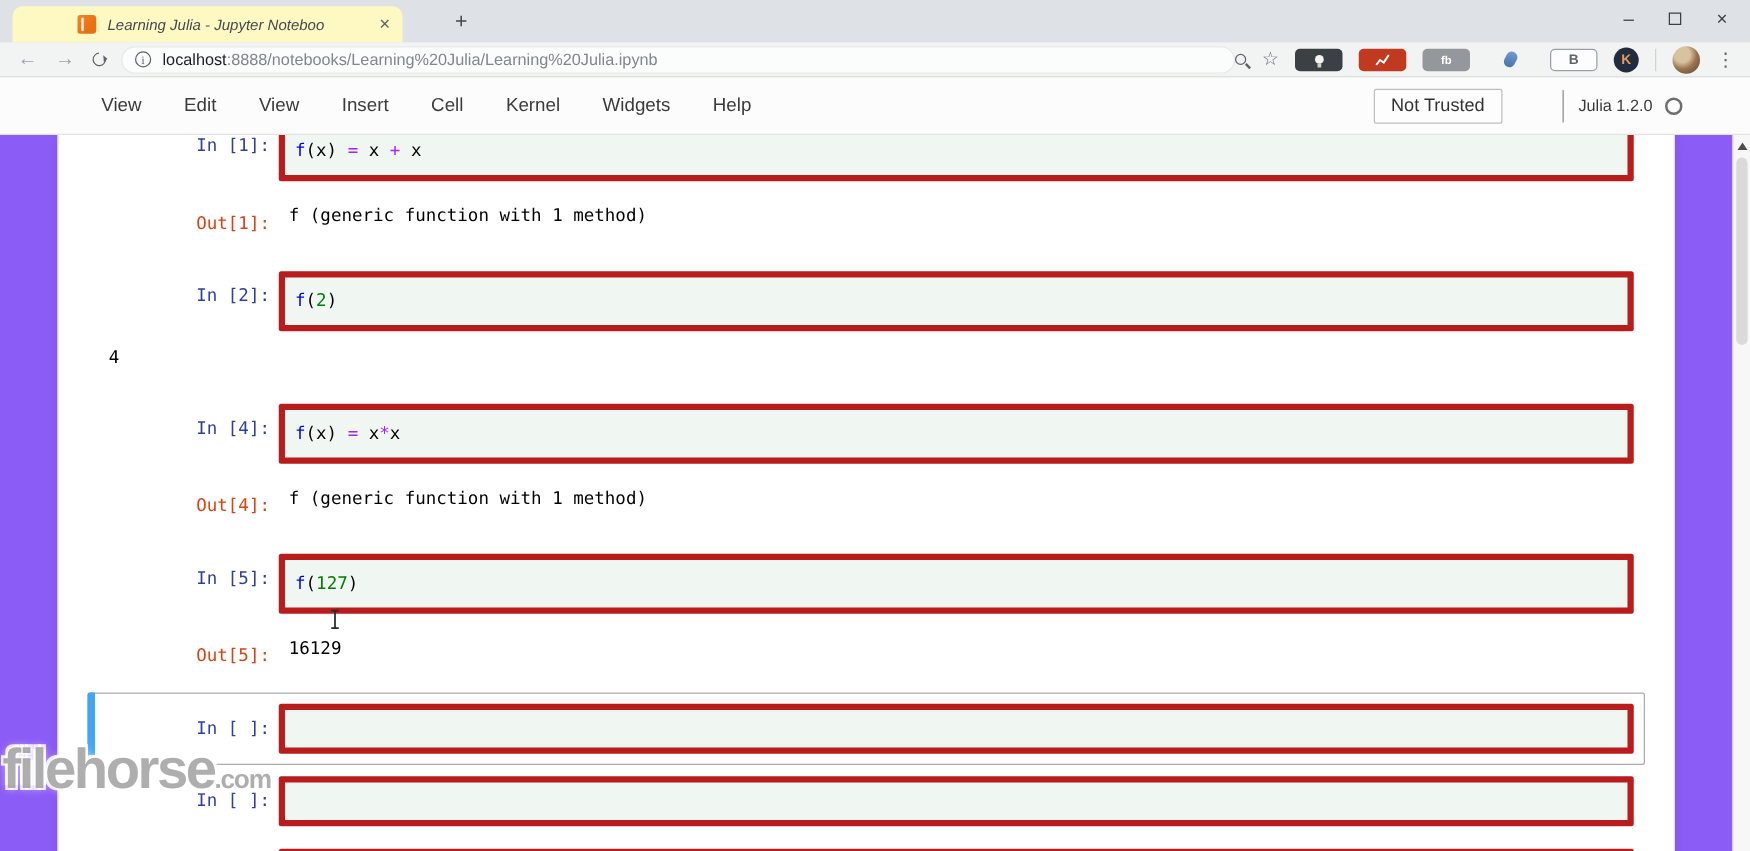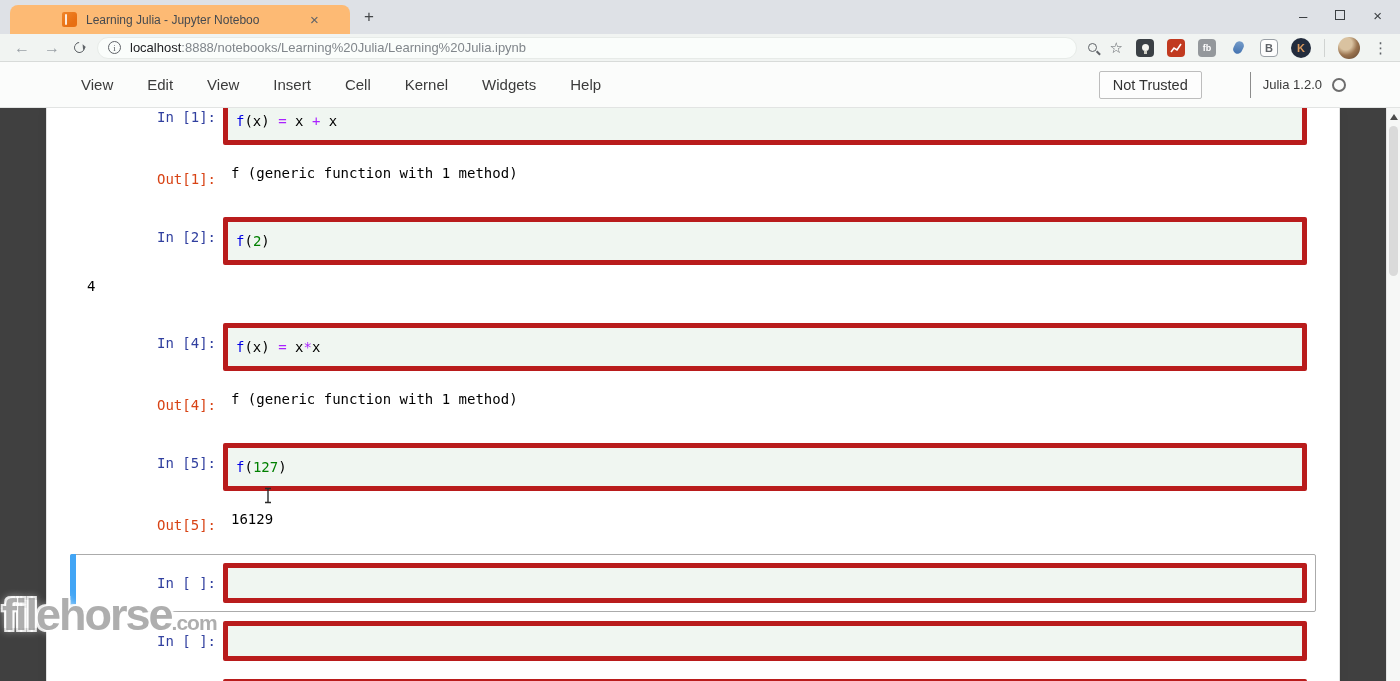--- a/index.html
+++ b/index.html
@@ -1,22 +1,22 @@
 <!DOCTYPE html>
 <html><head>
 <meta charset="utf-8">
 <style>
   * { margin:0; padding:0; box-sizing:border-box; }
   html,body { width:1400px; height:681px; overflow:hidden; }
   body { position:relative; font-family:"Liberation Sans", sans-serif; background:#ececec; }
 
   
   .tabbar { position:absolute; top:0; left:0; width:1400px; height:34px; background:#dee1e6; }
-  .tab { position:absolute; left:10px; bottom:0; width:340px; height:29px; background:#fdba74;
-         border-radius:8px 8px 0 0; display:flex; align-items:center; padding:0 10px 0 14px; }
+  .tab { position:absolute; left:10px; bottom:0; width:312px; height:29px; background:#fef9c3;
+         border-radius:8px 8px 0 0; display:flex; align-items:center; padding:0 10px 0 14px;font-style:italic; }
   .favicon { width:15px; height:15px; margin:0 9px 0 38px; background:linear-gradient(135deg,#f0862a 0%,#e86f12 70%); border-radius:2px 3px 3px 2px; position:relative; flex:none;}
   .favicon::after { content:''; position:absolute; left:3px; top:2px; bottom:2px; width:2px; background:rgba(255,255,255,.85); border-radius:1px; }
   .tab-title { font-size:12px; color:#454a50; white-space:nowrap; overflow:hidden; width:218px;
                -webkit-mask-image:linear-gradient(90deg,#000 85%,transparent); mask-image:linear-gradient(90deg,#000 85%,transparent); }
   .tab-close { font-size:15px; color:#5f6368; margin-left:6px; cursor:default; line-height:1; }
   .newtab { position:absolute; left:358px; top:7px; font-size:17px; color:#44474a; width:22px; text-align:center; }
   .wincontrols { position:absolute; right:8px; top:0; height:30px; display:flex; align-items:center; gap:28px; padding-right:10px;}
   .winbtn { color:#3c4043; font-size:15px; line-height:1; }
   .win-max { width:10px; height:10px; border:1.4px solid #3c4043; }
 
@@ -31,21 +31,21 @@
              display:flex; align-items:center; padding:0 10px; }
   .info-ic { width:13px; height:13px; border:1.2px solid #5f6368; border-radius:50%; color:#5f6368;
              font-size:9px; font-family:"Liberation Serif",serif; display:flex; align-items:center; justify-content:center; margin-right:9px; flex:none;}
   .url { font-size:13px; white-space:nowrap; }
   .url .host { color:#202124; }
   .url .path { color:#80868b; }
   .tb-right { display:flex; align-items:center; gap:13px; margin-left:auto; padding-right:12px; }
   .zoom-ic { width:9px; height:9px; border:1.6px solid #5f6368; border-radius:50%; position:relative; }
   .zoom-ic::after { content:''; position:absolute; width:5px; height:1.6px; background:#5f6368; transform:rotate(45deg); right:-5px; bottom:-3px; }
   .star-ic { font-size:15px; color:#5f6368; line-height:1; }
-  .ext { width:18px; height:18px; border-radius:4px; display:flex; align-items:center; justify-content:center; flex:none; }
+  .ext { width:38px; height:18px; border-radius:4px; display:flex; align-items:center; justify-content:center; flex:none; }
   .ext-bulb { background:#3b4045; } .bulb { width:7px; height:7px; background:#f5f5f0; border-radius:50%; position:relative; }
   .bulb::after { content:''; position:absolute; left:2px; bottom:-3px; width:3px; height:3px; background:#cfcfc5; }
   .ext-chart { background:#c13a20; }
   .ext-fb { background:#94989c; color:#fff; font-size:9px; font-weight:bold; }
   .ext-mouse { background:transparent; }
   .mouse-shape { width:9px; height:13px; background:linear-gradient(160deg,#7aa0cc,#3f6fae); border-radius:5px; transform:rotate(28deg); }
   .ext-b { background:#fdfdfd; border:1px solid #9aa0a6; color:#5f6368; font-size:11px; font-weight:bold; }
   .ext-k { background:#232c3d; border-radius:50%; width:20px; height:20px; color:#dc9a5d; font-size:11px; font-weight:bold; }
   .tb-sep { width:1px; height:18px; background:#d0d3d1; }
   .avatar { width:22px; height:22px; border-radius:50%; background:radial-gradient(circle at 35% 30%, #d9c2a0 0 30%, #9a7450 55%, #5d402a); }
@@ -57,21 +57,21 @@
   .menu { display:flex; list-style:none; }
   .menu li { padding:0 17px; font-size:15px; color:#3b3b3b; cursor:default; }
   .hdr-right { position:absolute; right:54px; display:flex; align-items:center; }
   .not-trusted { border:1px solid #bdbdbd; border-radius:2px; background:#fdfdfd; color:#333;
                  font-size:14.5px; padding:5px 13px; }
   .hdr-sep { width:1px; height:26px; background:#8c8c8c; margin:0 10px 0 48px; }
   .kernel-name { font-size:13px; color:#3a3a3a; margin:0 10px 0 2px; }
   .kernel-ind { width:14px; height:14px; border:2px solid #6d6d6d; border-radius:50%; }
 
   
-  #site { position:absolute; top:108px; left:0; right:0; bottom:0; overflow:hidden; background:#404040;padding-left:48px; }
+  #site { position:absolute; top:108px; left:0; right:0; bottom:0; overflow:hidden; background:#8b5cf6;padding-left:48px; }
   #nb-container { position:absolute; top:0; left:46px; width:1294px; height:130%; background:#fff;
                   border-left:1px solid #e2e2e2; border-right:1px solid #e2e2e2;
                   box-shadow:0 0 10px rgba(0,0,0,.06); padding:0 23px; }
   .cell { position:relative; border:1px solid transparent; padding:8px; border-radius:2px; }
   .cell:first-child { margin-top:-20px; }
   .cell.selected { border-color:#ababab; }
   .cell.selected::before { content:''; position:absolute; left:-1px; top:-1px; bottom:-1px; width:6px;
                            background:#42a5f5; border-radius:2px 0 0 2px; }
   .input-row { display:flex; align-items:flex-start; }
   .prompt { width:137px; text-align:right; font-family:"DejaVu Sans Mono",monospace; font-size:14px;

